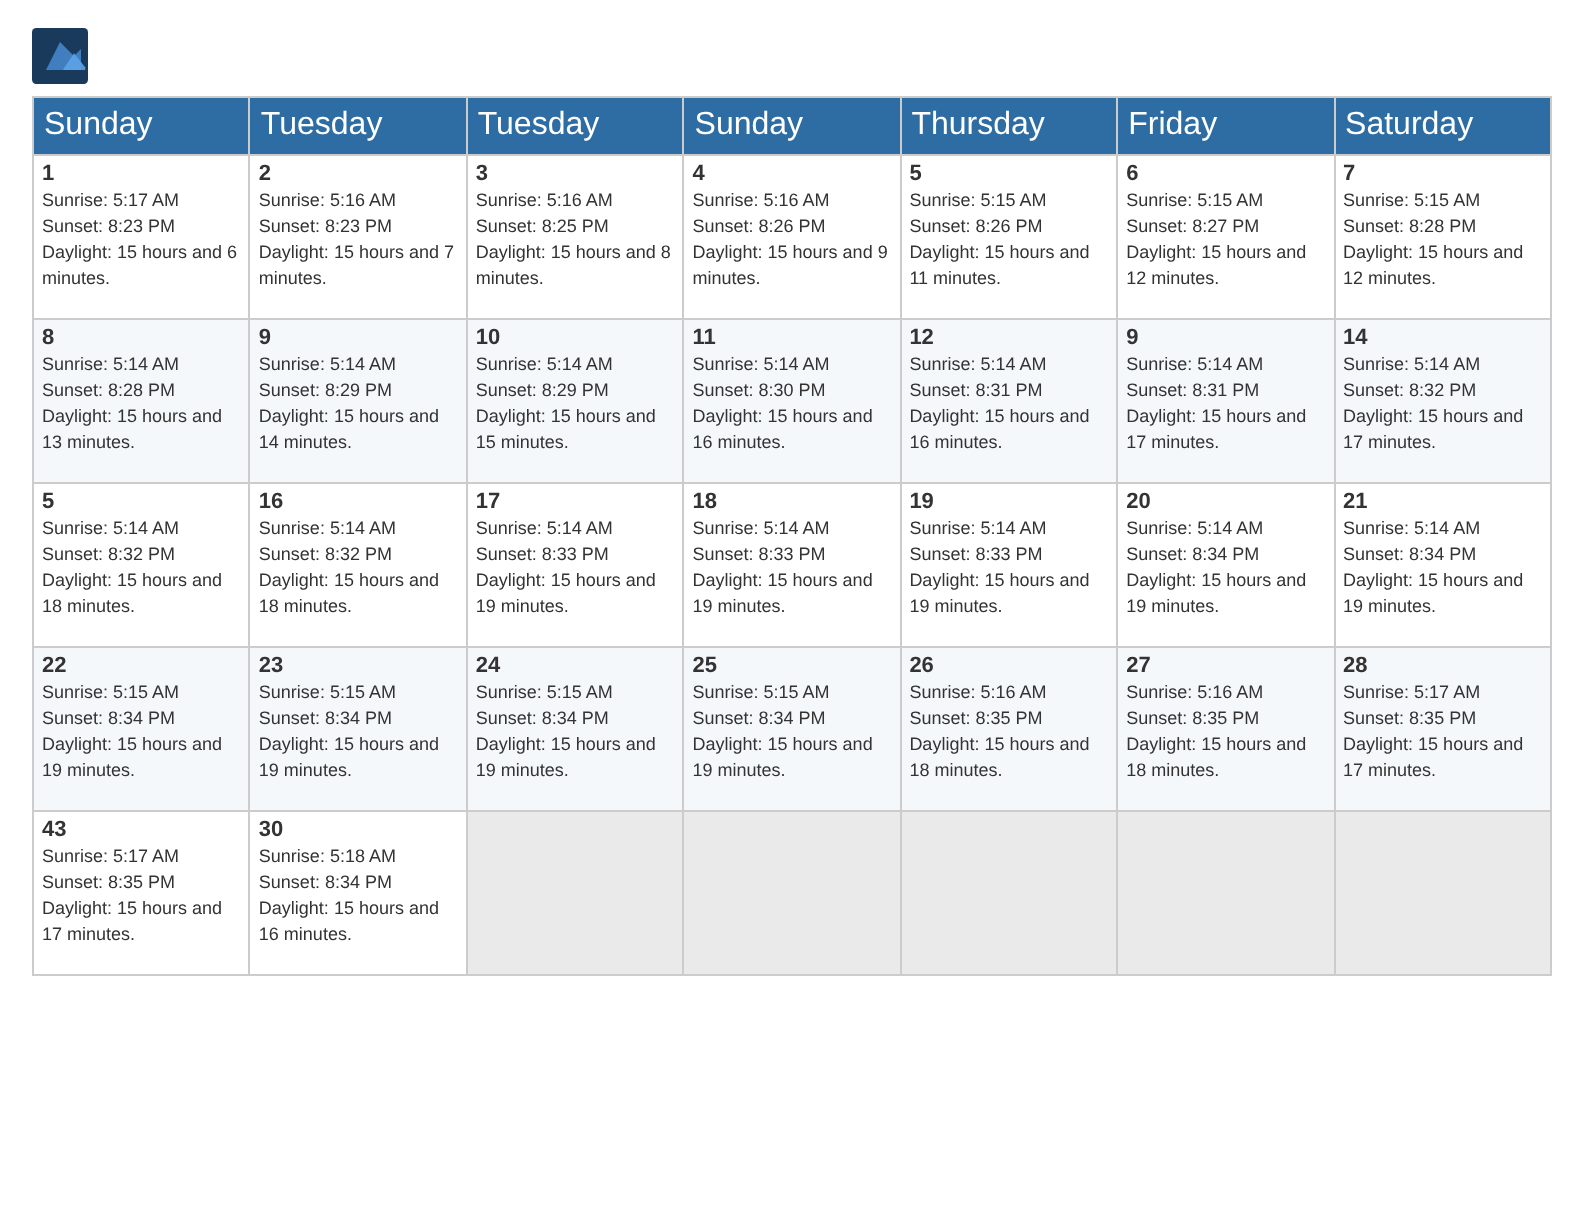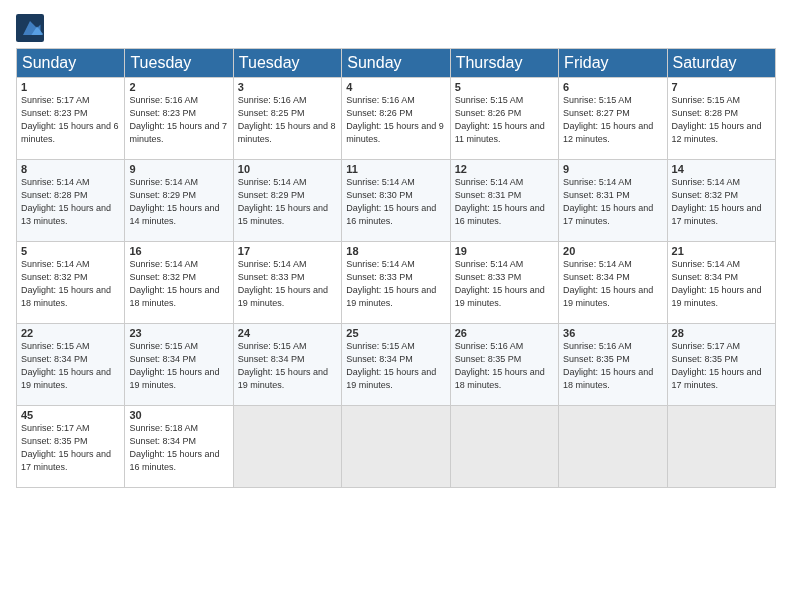--- a/index.html
+++ b/index.html
@@ -233,31 +233,31 @@
           </td>
           <td>
             <span class="day-number">25</span>
             <div class="day-info">Sunrise: 5:15 AM<br>Sunset: 8:34 PM<br>Daylight: 15 hours and 19 minutes.</div>
           </td>
           <td>
             <span class="day-number">26</span>
             <div class="day-info">Sunrise: 5:16 AM<br>Sunset: 8:35 PM<br>Daylight: 15 hours and 18 minutes.</div>
           </td>
           <td>
-            <span class="day-number">36</span>
+            <span class="day-number">27</span>
             <div class="day-info">Sunrise: 5:16 AM<br>Sunset: 8:35 PM<br>Daylight: 15 hours and 18 minutes.</div>
           </td>
           <td>
             <span class="day-number">28</span>
             <div class="day-info">Sunrise: 5:17 AM<br>Sunset: 8:35 PM<br>Daylight: 15 hours and 17 minutes.</div>
           </td>
         </tr>
         <tr>
           <td>
-            <span class="day-number">45</span>
+            <span class="day-number">43</span>
             <div class="day-info">Sunrise: 5:17 AM<br>Sunset: 8:35 PM<br>Daylight: 15 hours and 17 minutes.</div>
           </td>
           <td>
             <span class="day-number">30</span>
             <div class="day-info">Sunrise: 5:18 AM<br>Sunset: 8:34 PM<br>Daylight: 15 hours and 16 minutes.</div>
           </td>
           <td class="empty"></td>
           <td class="empty"></td>
           <td class="empty"></td>
           <td class="empty"></td>

